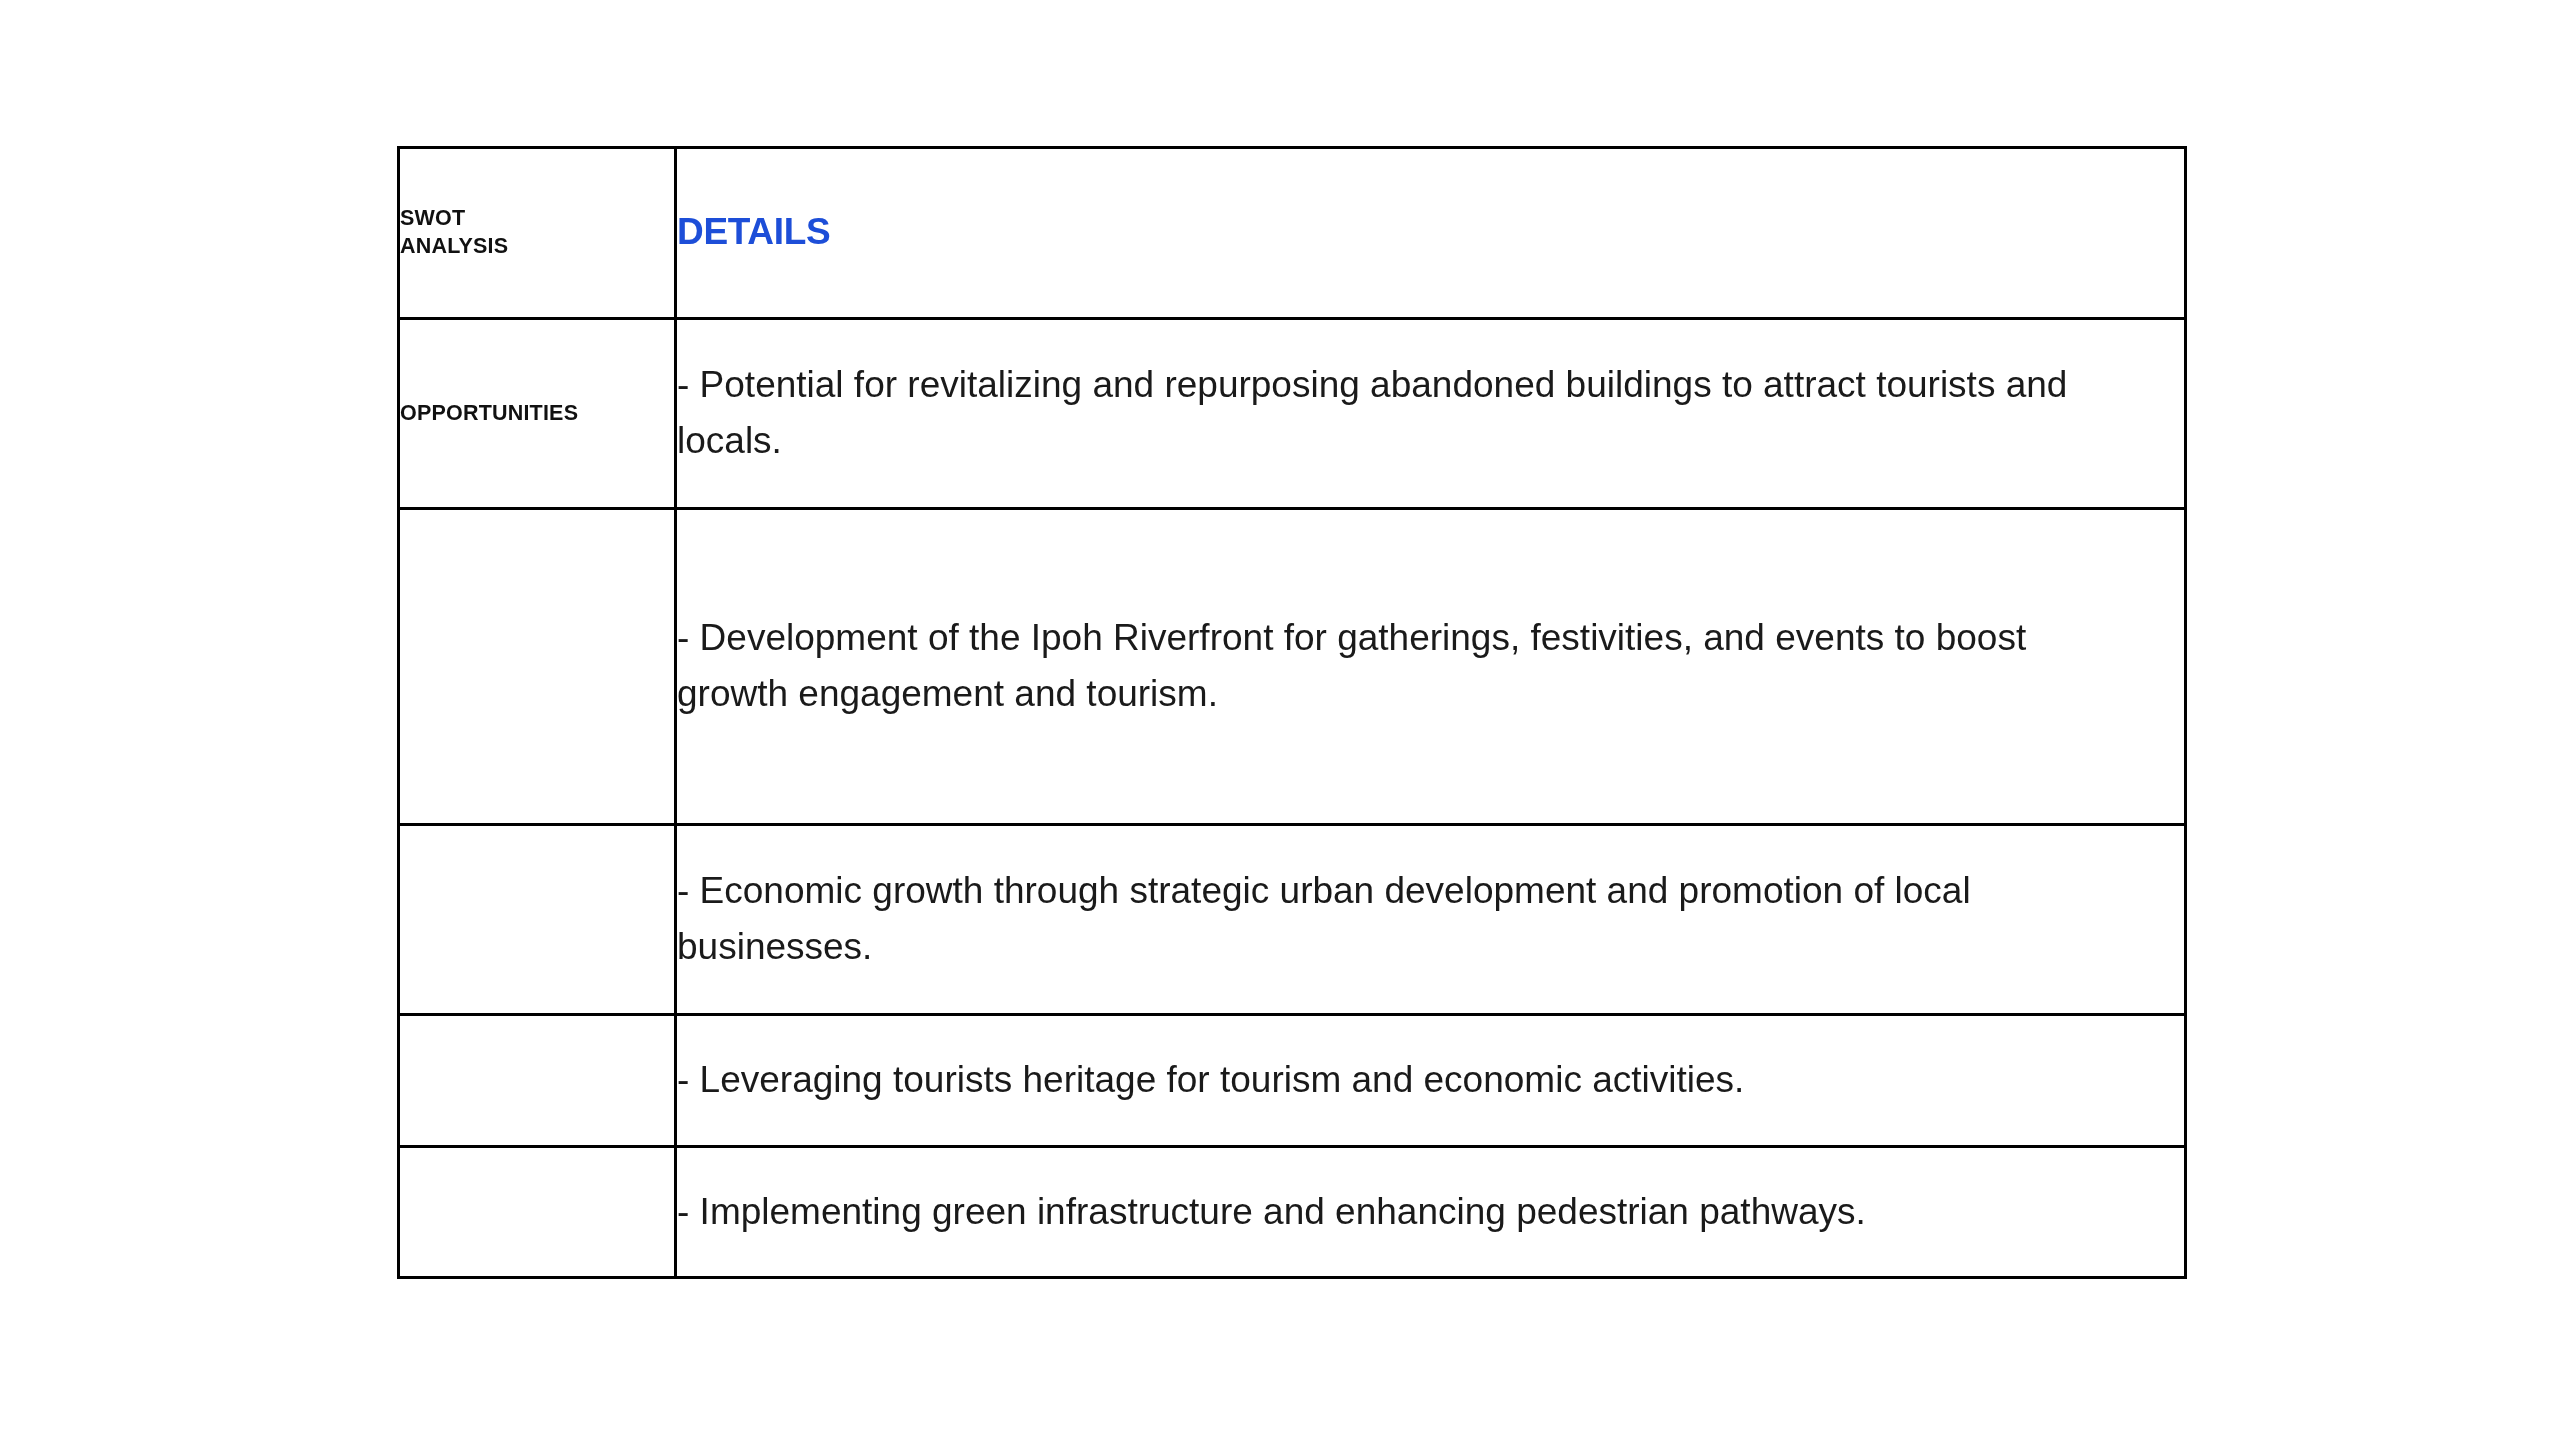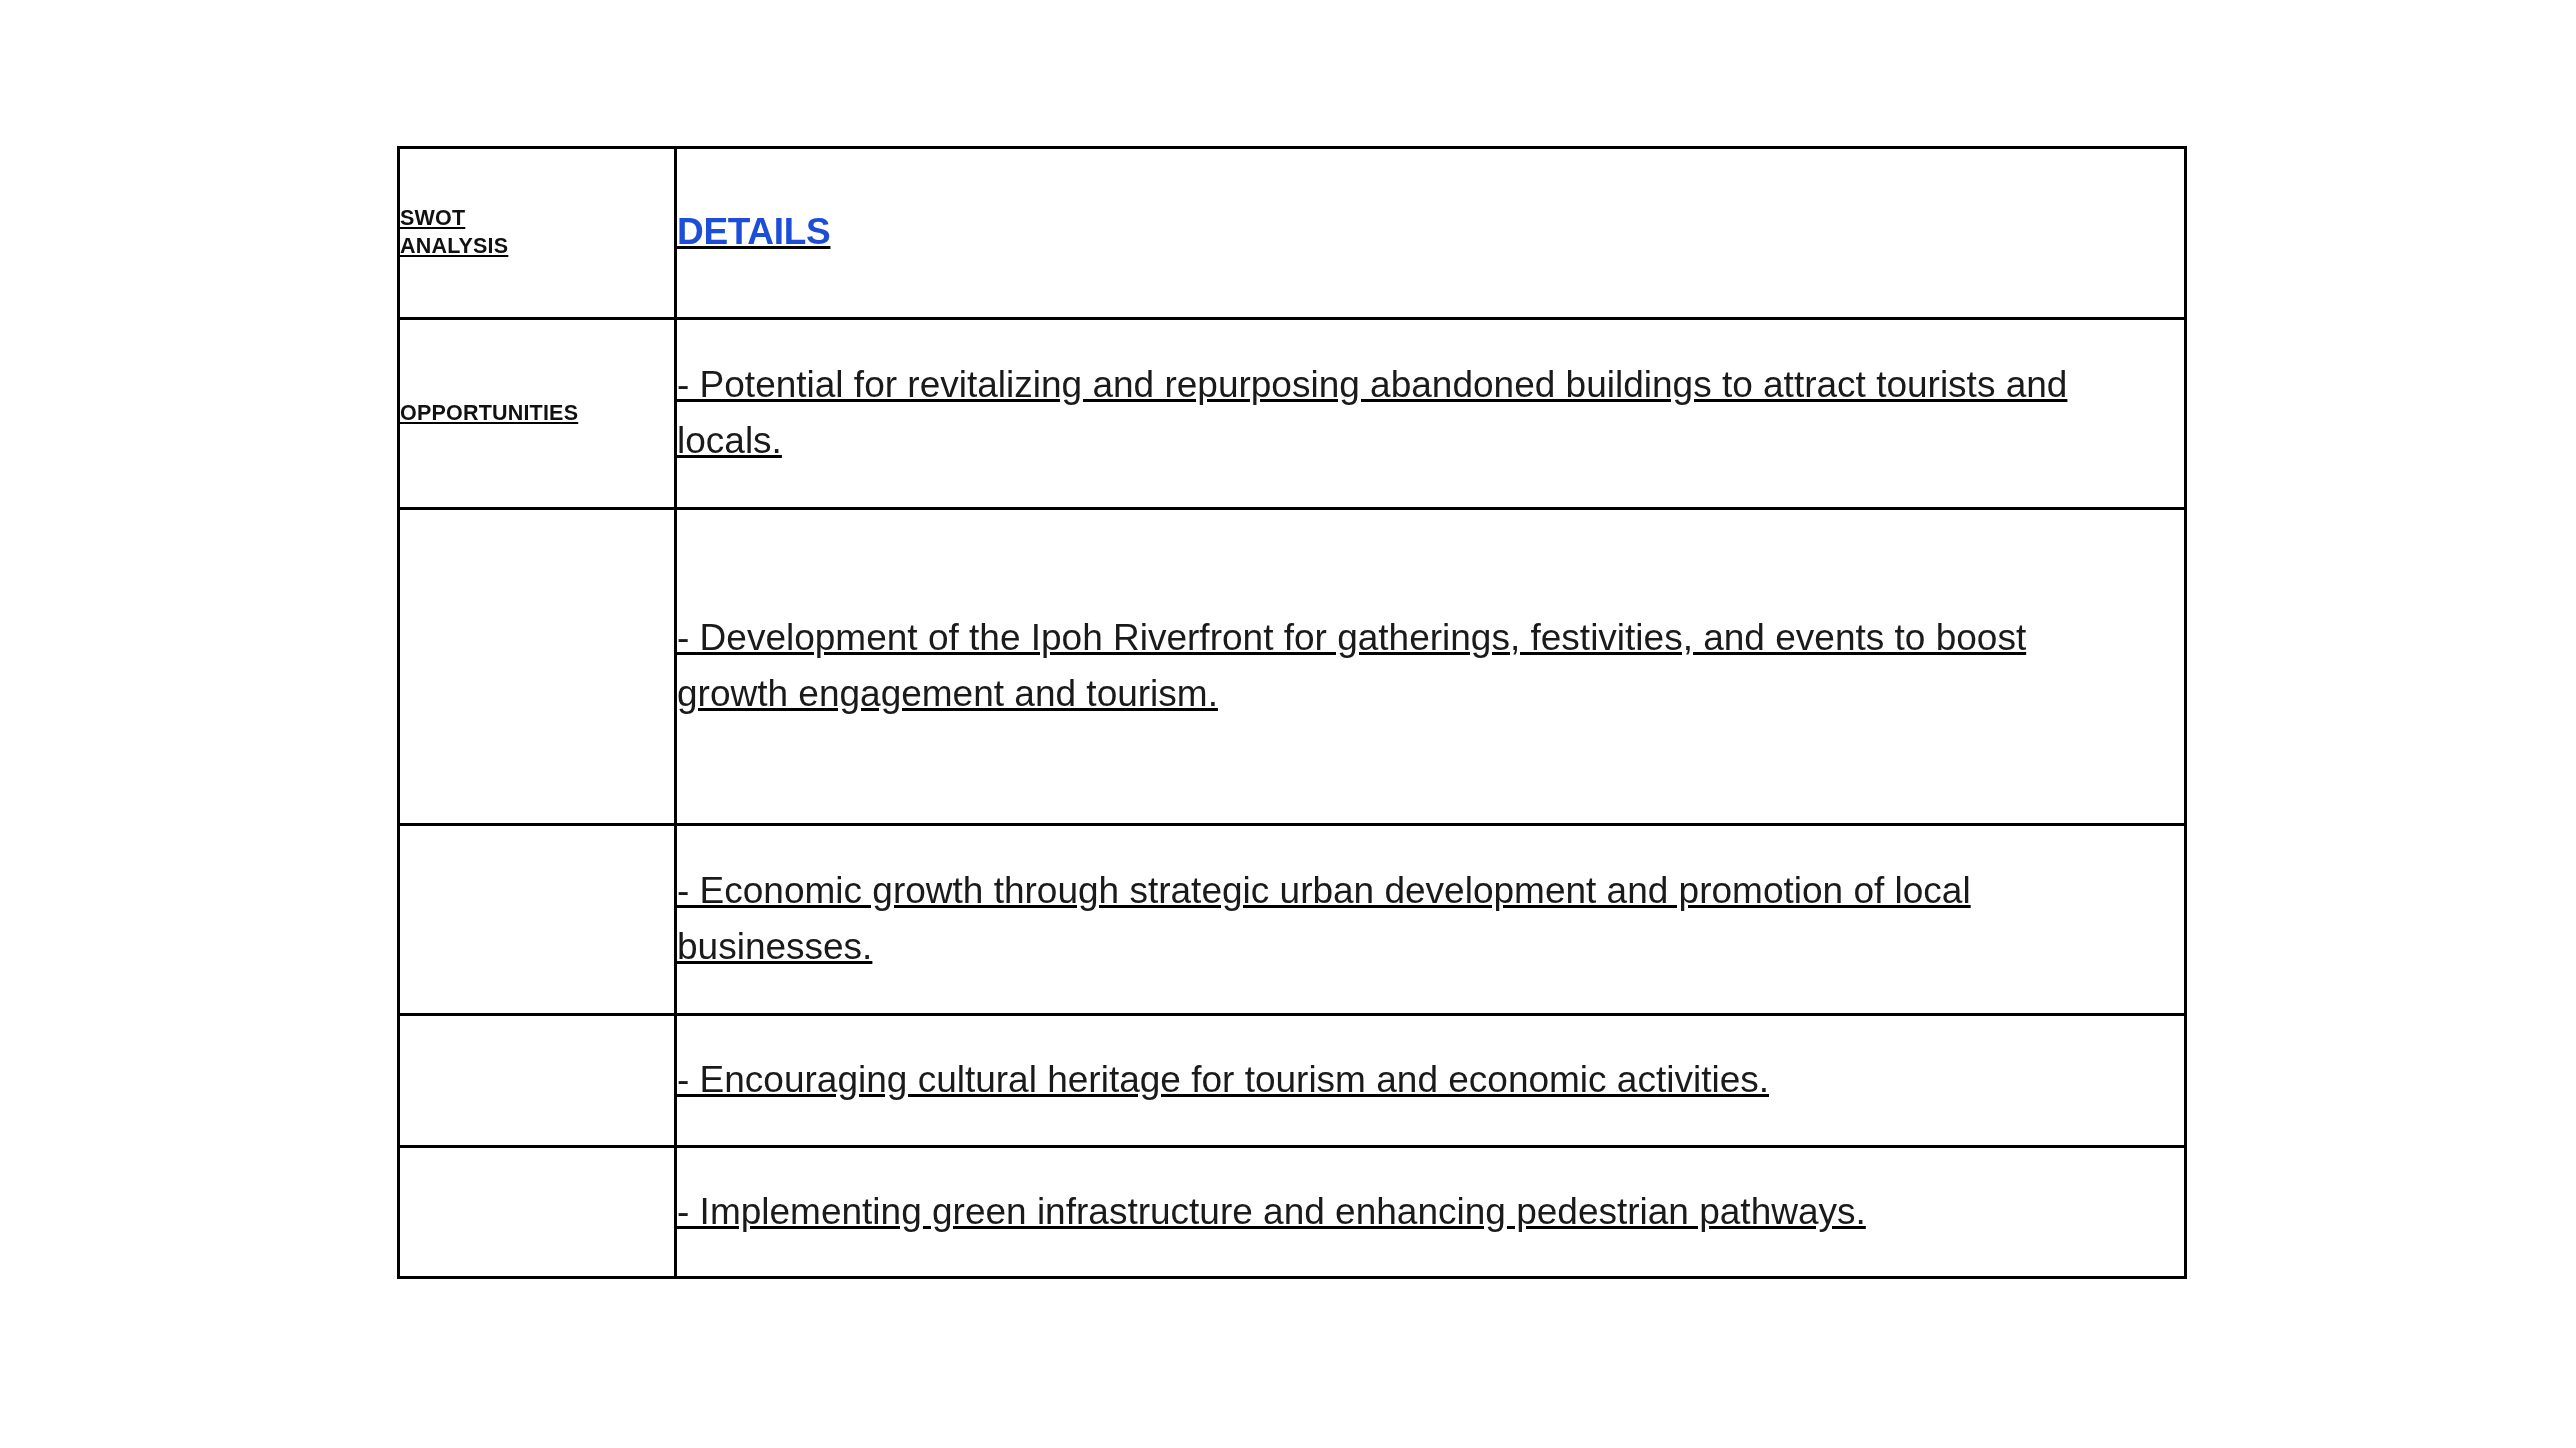--- a/index.html
+++ b/index.html
@@ -29,21 +29,20 @@
     height: 100%;
     table-layout: fixed;
     background: #ffffff;
   }
 
   table.swot-table td {
     border: 3.4px solid #000000;
     background: #ffffff;
     vertical-align: middle;
     padding: 0;
-    text-decoration: underline;
   }
 
   col.col-label { width: 277px; }
   col.col-details { width: 1510px; }
 
   
   .label-cell {
     padding: 0 19px 0 20.6px;
   }
   .label-text {
@@ -132,21 +131,21 @@
         <td class="details-cell">
           <div class="details-text">- Economic growth through strategic urban development and promotion of local businesses.</div>
         </td>
       </tr>
 
       <tr class="row-item-3">
         <td class="label-cell empty-cell">
           <div class="label-text"></div>
         </td>
         <td class="details-cell">
-          <div class="details-text">- Encouraging cultural heritage for tourism and economic activities.</div>
+          <div class="details-text">- Leveraging tourists heritage for tourism and economic activities.</div>
         </td>
       </tr>
 
       <tr class="row-item-4">
         <td class="label-cell empty-cell">
           <div class="label-text"></div>
         </td>
         <td class="details-cell">
           <div class="details-text">- Implementing green infrastructure and enhancing pedestrian pathways.</div>
         </td>

